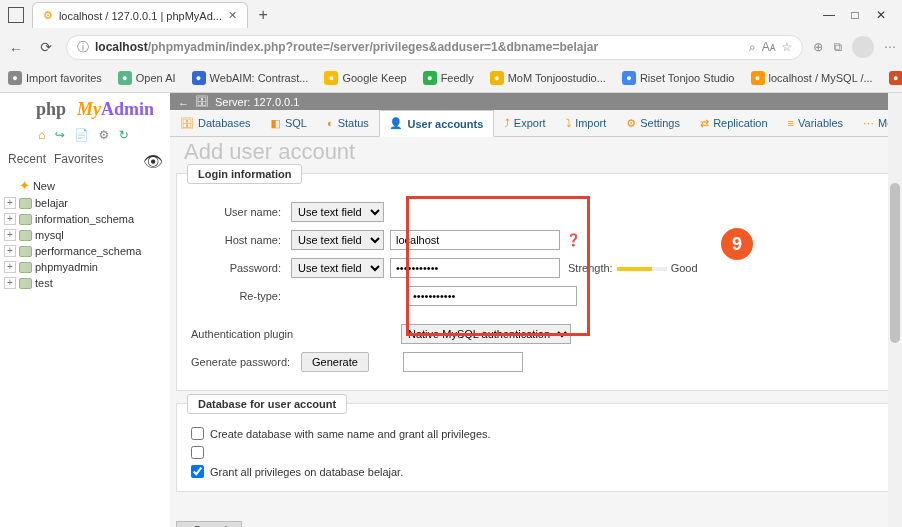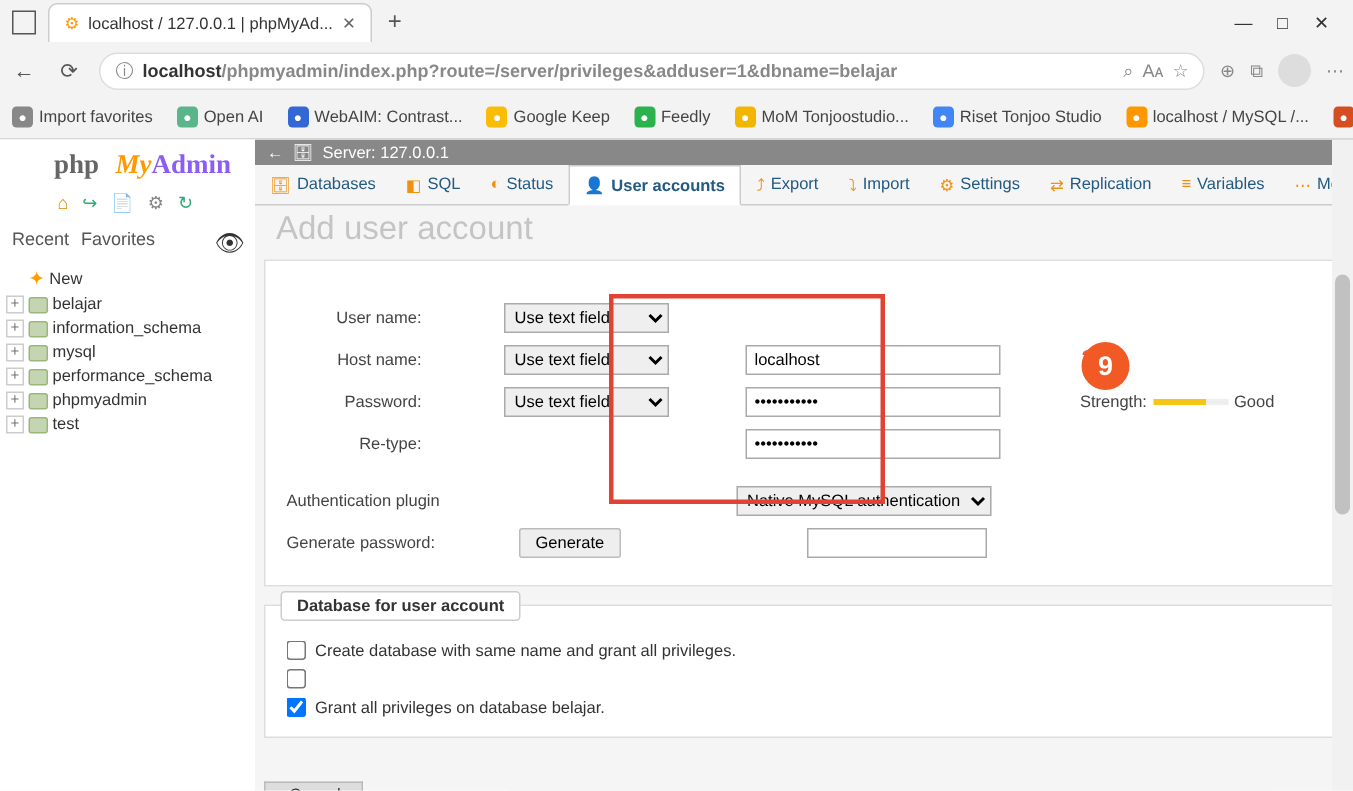--- a/index.html
+++ b/index.html
@@ -46,23 +46,23 @@
 .server-bar::before { content:"←"; }
 .tabs-bar { display: flex; background: #f5f5f5; border-bottom: 1px solid #ccc; }
 .ptab { padding: 6px 10px; font-size: 11px; color: #235a81; display: flex; align-items: center; gap: 4px; cursor: pointer; white-space:nowrap; }
 .ptab.active { background: #fff; font-weight: bold; border: 1px solid #ccc; border-bottom: 1px solid #fff; margin-bottom: -1px; }
 
 .page-head { font-size: 22px; color: #555; padding: 2px 14px 8px; font-weight:300; opacity:0.3; }
 
 .panel { background: #fff; margin: 0 6px 12px 6px; padding: 20px 14px 10px 14px; position: relative; border: 1px solid #ddd; }
 .panel-title { position: absolute; top: -10px; left: 10px; background: #fff; border: 1px solid #ccc; border-radius: 3px; padding: 3px 10px; font-size: 11px; font-weight: bold; }
 
-.form-row { display: flex; align-items: center; margin: 8px 0; gap: 45px; }
+.form-row { display: flex; align-items: center; margin: 8px 0; }
 .form-label { width: 100px; text-align: right; padding-right: 10px; font-size: 11px; color: #444; }
-.form-select { width: 110px; font-size: 11px; padding: 2px; border:1px solid #aaa; background:#efefef; }
+.form-select { width: 93px; font-size: 11px; padding: 2px; border:1px solid #aaa; background:#efefef; }
 .form-input { width: 170px; font-size: 11px; padding: 3px 5px; border: 1px solid #aaa; margin-left: 6px; }
 .callout-9 { width: 32px; height: 32px; border-radius: 50%; background: #f15a24; color: #fff; font-weight: bold; font-size: 18px; display: flex; align-items: center; justify-content: center; position: absolute; top: 26px; left: 530px; }
 .help-icon { color:#6ba0d0; margin-left:6px; font-size:12px; }
 .strength { font-size: 11px; color: #444; margin-left: 8px; }
 .strength-bar { display: inline-block; width: 50px; height: 4px; background:linear-gradient(to right, #f5c518 70%, #eee 70%); vertical-align: middle; margin: 0 4px; }
 
 .auth-select { width: 170px; font-size: 11px; padding: 2px; border:1px solid #aaa; }
 .gen-btn { background:#eee; border:1px solid #bbb; border-radius:2px; padding:3px 10px; font-size:11px; }
 
 .chk-line { font-size: 11px; color: #333; padding: 3px 0; display:flex; align-items:center; gap:6px; }
@@ -245,20 +245,21 @@
           <span>Variables</span>
         </div>
         <div class="ptab">
           <span style="color:#f29111">⋯</span>
           <span>Mo</span>
         </div>
       </div>
     <div class="page-head">Add user account</div>
 
     <div class="panel" style="position:relative;">
+      <div class="panel-title">Login information</div>
 
       <div style="position:relative;">
         <div class="callout-9">9</div>
 
         <div class="form-row">
           <span class="form-label">User name:</span>
           <select class="form-select"><option>Use text field</option></select>
         </div>
         <div class="form-row">
           <span class="form-label">Host name:</span>

